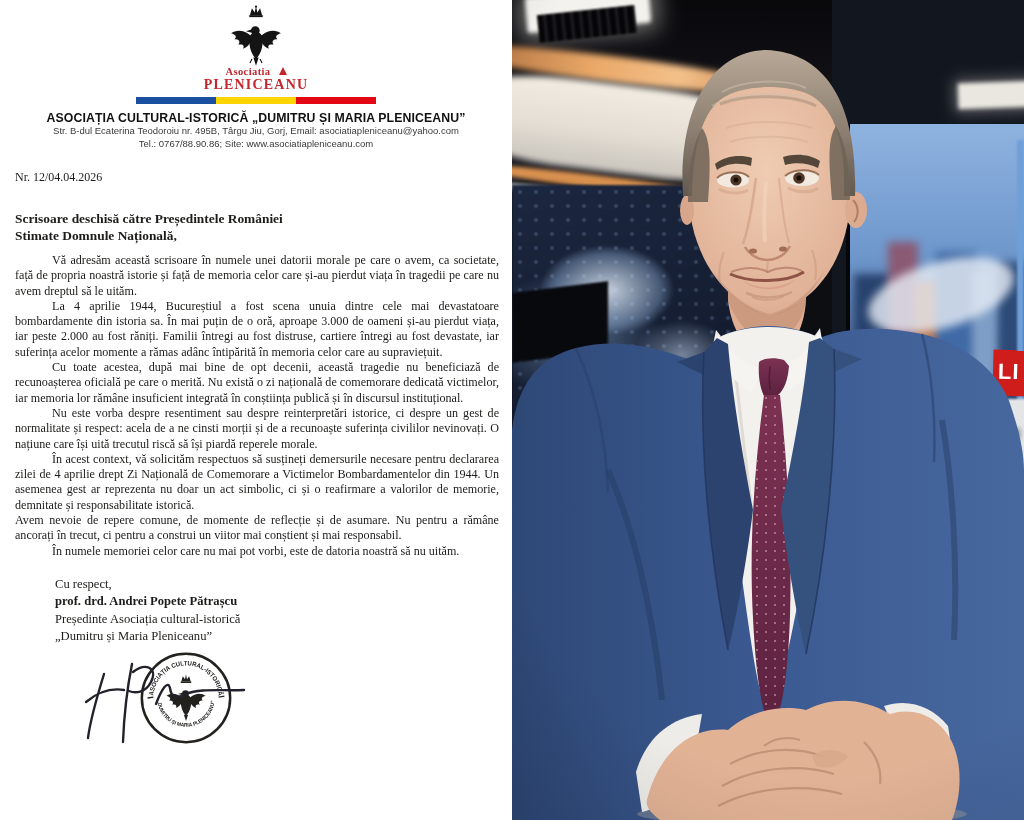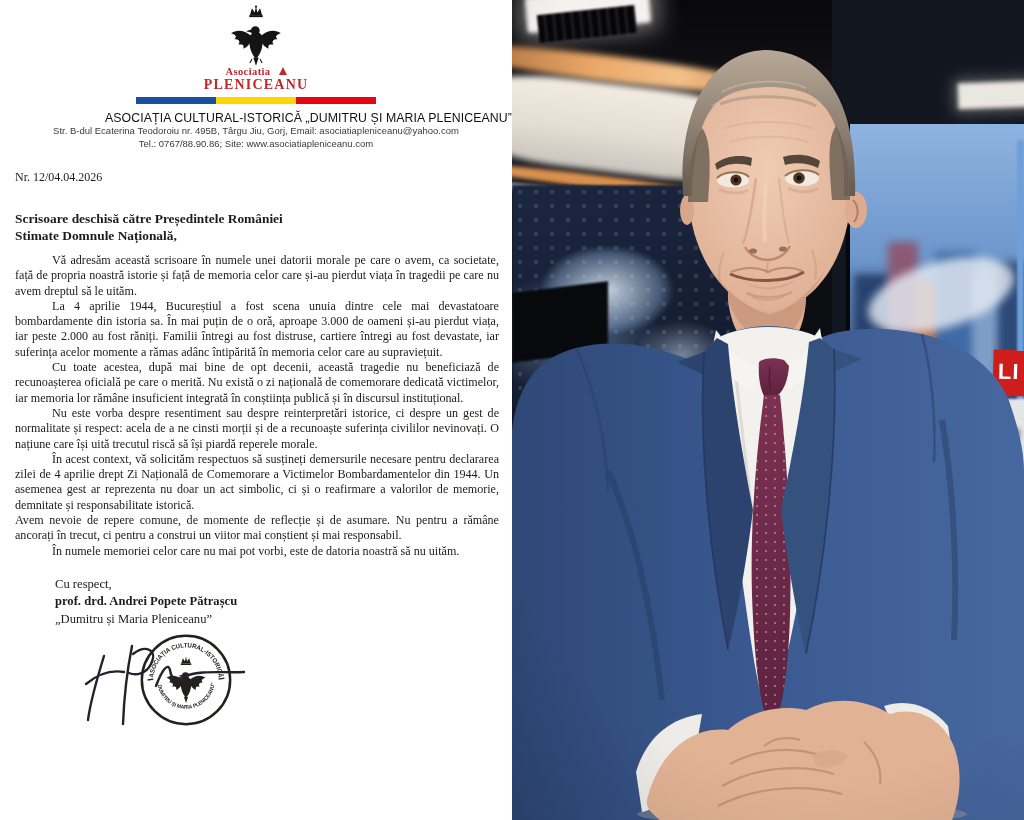--- a/index.html
+++ b/index.html
@@ -12,22 +12,22 @@
   .logo-line1{font-family:"Liberation Serif",serif;font-weight:bold;color:#c1272d;
               font-size:10.5px;letter-spacing:.4px;line-height:10px;}
   .logo-flame{display:inline-block;width:0;height:0;border-left:4px solid transparent;
               border-right:4px solid transparent;border-bottom:8px solid #c1272d;margin-left:8px;
               vertical-align:baseline;}
   .logo-line2{font-family:Liberation Serif, serif;font-weight:800;color:#c1272d;
               font-size:14px;letter-spacing:1.2px;line-height:15px;text-align:center;}
   .tricolor{width:240px;height:7px;margin:5px auto 7px;display:flex;}
   .tricolor span{flex:1;height:100%;}
   .tc-b{background:#1b4fa0;} .tc-y{background:#ffd500;} .tc-r{background:#e30613;}
-  .org-name{font-family:"Liberation Sans","DejaVu Sans",sans-serif;font-weight:normal;
-            font-size:12.3px;letter-spacing:.1px;color:#111;text-align:right;}
+  .org-name{font-family:"Liberation Sans","DejaVu Sans",sans-serif;font-weight:bold;
+            font-size:12.3px;letter-spacing:.1px;color:#111;}
   .addr{font-family:"Liberation Sans","DejaVu Sans",sans-serif;font-size:9.5px;color:#3a3a3a;
         line-height:12.5px;}
   .addr:first-of-type{margin-top:4px;}
   .ref{margin:20px 0 0 15px;font-size:12px;}
   .salutation{margin:25px 15px 0 15px;font-weight:bold;font-size:13.4px;line-height:17px;}
   .body-text{margin:9px 13px 0 15px;}
   .body-text p{margin:0;font-size:12.1px;line-height:15.3px;text-align:justify;color:#1c1b19;}
   .body-text p.ind{text-indent:37px;}
   .closing{margin:17px 0 0 55px;font-size:12.6px;line-height:17.5px;}
   .closing .name{font-weight:bold;}
@@ -144,20 +144,21 @@
       <p class="ind">Cu toate acestea, după mai bine de opt decenii, această tragedie nu beneficiază de recunoașterea oficială pe care o merită. Nu există o zi națională de comemorare dedicată victimelor, iar memoria lor rămâne insuficient integrată în conștiința publică și în discursul instituțional.</p>
       <p class="ind">Nu este vorba despre resentiment sau despre reinterpretări istorice, ci despre un gest de normalitate și respect: acela de a ne cinsti morții și de a recunoaște suferința civililor nevinovați. O națiune care își uită trecutul riscă să își piardă reperele morale.</p>
       <p class="ind">În acest context, vă solicităm respectuos să susțineți demersurile necesare pentru declararea zilei de 4 aprilie drept Zi Națională de Comemorare a Victimelor Bombardamentelor din 1944. Un asemenea gest ar reprezenta nu doar un act simbolic, ci și o reafirmare a valorilor de memorie, demnitate și responsabilitate istorică.</p>
       <p>Avem nevoie de repere comune, de momente de reflecție și de asumare. Nu pentru a rămâne ancorați în trecut, ci pentru a construi un viitor mai conștient și mai responsabil.</p>
       <p class="ind">În numele memoriei celor care nu mai pot vorbi, este de datoria noastră să nu uităm.</p>
     </div>
 
     <div class="closing">
       <div>Cu respect,</div>
       <div class="name">prof. drd. Andrei Popete Pătrașcu</div>
+      <div>Președinte Asociația cultural-istorică</div>
       <div>„Dumitru și Maria Pleniceanu”</div>
     </div>
 
     <div class="stamp-wrap">
       <svg class="stamp-svg" viewBox="0 0 100 100">
         <circle cx="50" cy="50" r="46" fill="none" stroke="#23211e" stroke-width="2.6"></circle>
         <defs>
           <path id="arcTop" d="M16,50 A34,34 0 1 1 84,50"></path>
           <path id="arcBot" d="M20,50 A30,30 0 0 0 80,50"></path>
         </defs>

